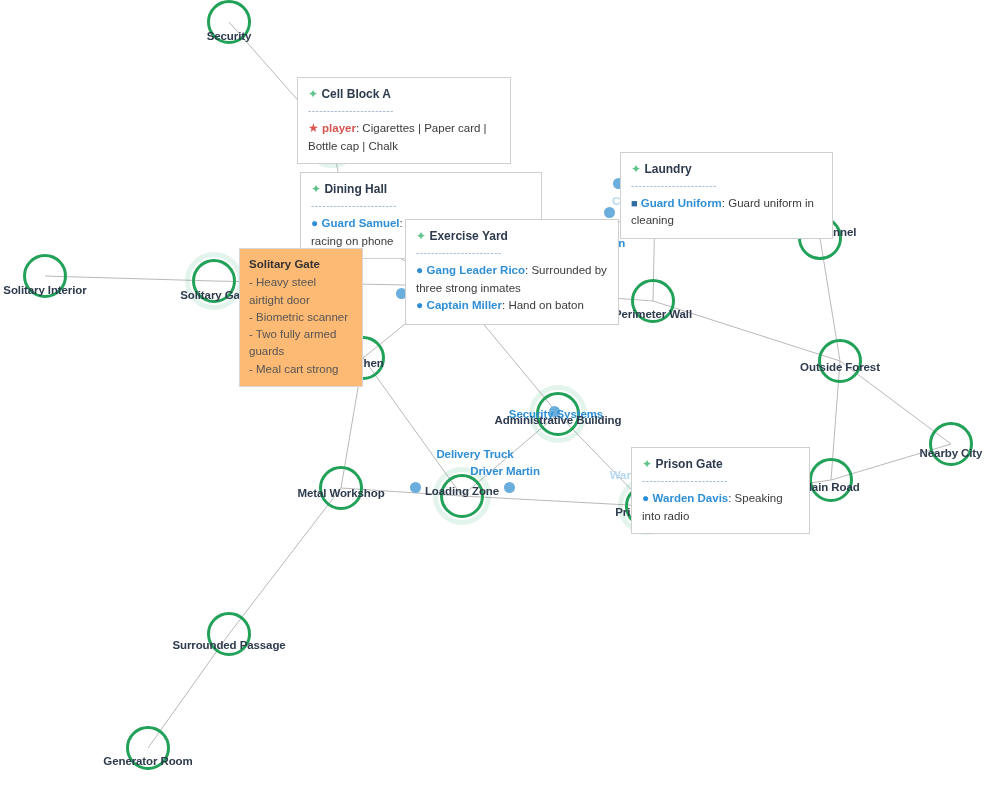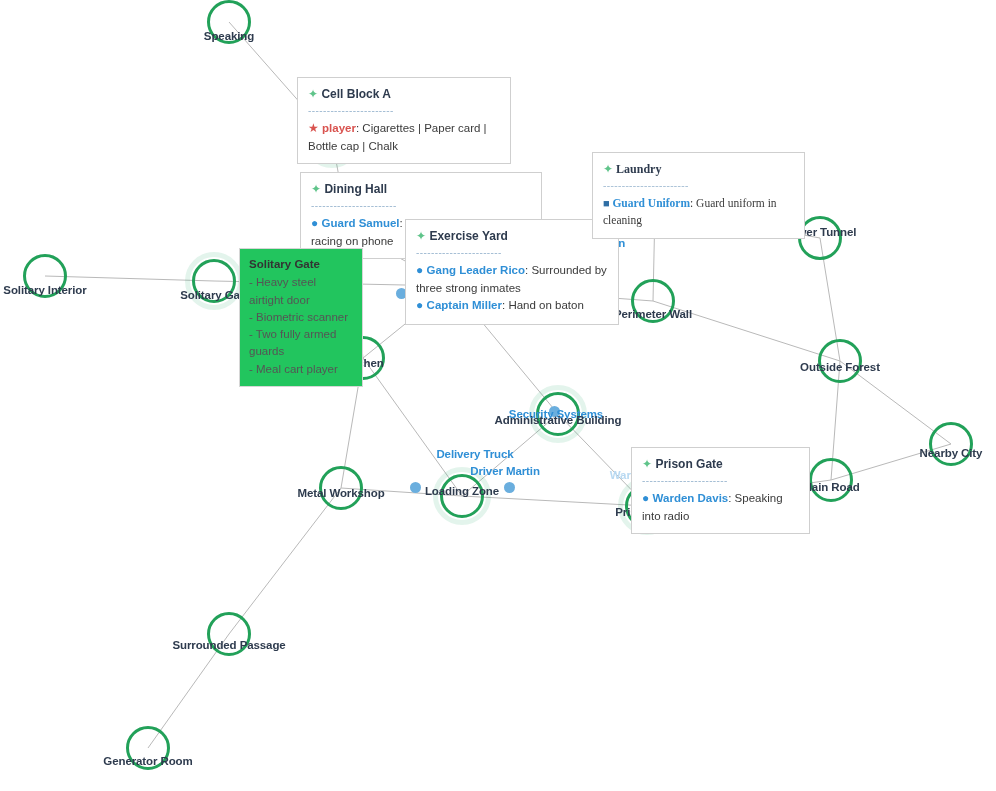--- a/index.html
+++ b/index.html
@@ -130,21 +130,21 @@
   }
   .tt-row .nm-red {
     color: #d9534f;
     font-weight: bold;
   }
   .tt-row .txt {
     color: #3a3a3a;
   }
   .plain-tip {
     position: absolute;
-    background: #22c55e;
+    background: #fdba74;
     border: 1px solid #d6d6d6;
     padding: 7px 9px 8px 9px;
     box-sizing: border-box;
     font-size: 11.5px;
     color: #555;
     line-height: 1.5;
   }
   .plain-tip .pt-title {
     font-weight: bold;
     color: #333;
@@ -237,21 +237,21 @@
       <div class="npc-label faint" style="left: 486px; top: 264px;">Captain Miller</div>
       <div class="npc-label faint" style="left: 483px; top: 281px;">Gang Leader Rico</div>
       <div class="npc-label faint" style="left: 366px; top: 214px;">Guard Samuel</div>
       <div class="npc-label faint" style="left: 451px; top: 231px;">Exercise Yard</div>
       <div class="npc-label" style="left: 556px; top: 414px;">Security Systems</div>
       <div class="npc-label" style="left: 475px; top: 454px;">Delivery Truck</div>
       <div class="npc-label" style="left: 473px; top: 471px; margin-left: 32px;">Driver Martin</div>
       <div class="npc-label faint" style="left: 647px; top: 475px;">Warden Davis</div>
     </div>
   <div id="labels">
-      <div class="node-label" style="left: 229px; top: 36px;">Speaking</div>
+      <div class="node-label" style="left: 229px; top: 36px;">Security</div>
       <div class="node-label" style="left: 332px; top: 152px;">Cell Block A</div>
       <div class="node-label" style="left: 349px; top: 245px;">Dining Hall</div>
       <div class="node-label" style="left: 210px; top: 295px;">Solitary Ga</div>
       <div class="node-label" style="left: 45px; top: 290px;">Solitary Interior</div>
       <div class="node-label" style="left: 452px; top: 300px;">Exercise Yard</div>
       <div class="node-label" style="left: 655px; top: 217px;">Laundry</div>
       <div class="node-label" style="left: 820px; top: 232px;">Sewer Tunnel</div>
       <div class="node-label" style="left: 653px; top: 314px;">Perimeter Wall</div>
       <div class="node-label" style="left: 840px; top: 367px;">Outside Forest</div>
       <div class="node-label" style="left: 951px; top: 453px;">Nearby City</div>
@@ -274,32 +274,32 @@
         <div class="tt-title"><span class="gm">✦ </span><span>Dining Hall</span></div>
         <div class="tt-sep">-----------------------</div>
         <div class="tt-row"><span class="bullet">● </span><span class="nm">Guard Samuel</span><span class="txt">: Secretly viewing horse racing on phone</span></div>
       </div>
       <div class="tooltip" style="left: 405px; top: 219px; width: 214px; min-height: 80px;">
         <div class="tt-title"><span class="gm">✦ </span><span>Exercise Yard</span></div>
         <div class="tt-sep">-----------------------</div>
         <div class="tt-row"><span class="bullet">● </span><span class="nm">Gang Leader Rico</span><span class="txt">: Surrounded by three strong inmates</span></div>
         <div class="tt-row"><span class="bullet">● </span><span class="nm">Captain Miller</span><span class="txt">: Hand on baton</span></div>
       </div>
-      <div class="tooltip" style="left: 592px; top: 152px; width: 213px; min-height: 48px; font-family: Liberation Serif, serif;">
+      <div class="tooltip" style="left: 620px; top: 152px; width: 213px; min-height: 48px;">
         <div class="tt-title"><span class="gm">✦ </span><span>Laundry</span></div>
         <div class="tt-sep">-----------------------</div>
         <div class="tt-row"><span class="bullet-sq">■ </span><span class="nm">Guard Uniform</span><span class="txt">: Guard uniform in cleaning</span></div>
       </div>
       <div class="tooltip" style="left: 631px; top: 447px; width: 179px; min-height: 48px;">
         <div class="tt-title"><span class="gm">✦ </span><span>Prison Gate</span></div>
         <div class="tt-sep">-----------------------</div>
         <div class="tt-row"><span class="bullet">● </span><span class="nm">Warden Davis</span><span class="txt">: Speaking into radio</span></div>
       </div>
       <div class="plain-tip" style="left: 239px; top: 248px; width: 124px;">
         <div class="pt-title">Solitary Gate</div>
         <div>- Heavy steel airtight door</div>
         <div>- Biometric scanner</div>
         <div>- Two fully armed guards</div>
-        <div>- Meal cart player</div>
+        <div>- Meal cart strong</div>
       </div>
     </div>
 
 </div>
 
 </body></html>

